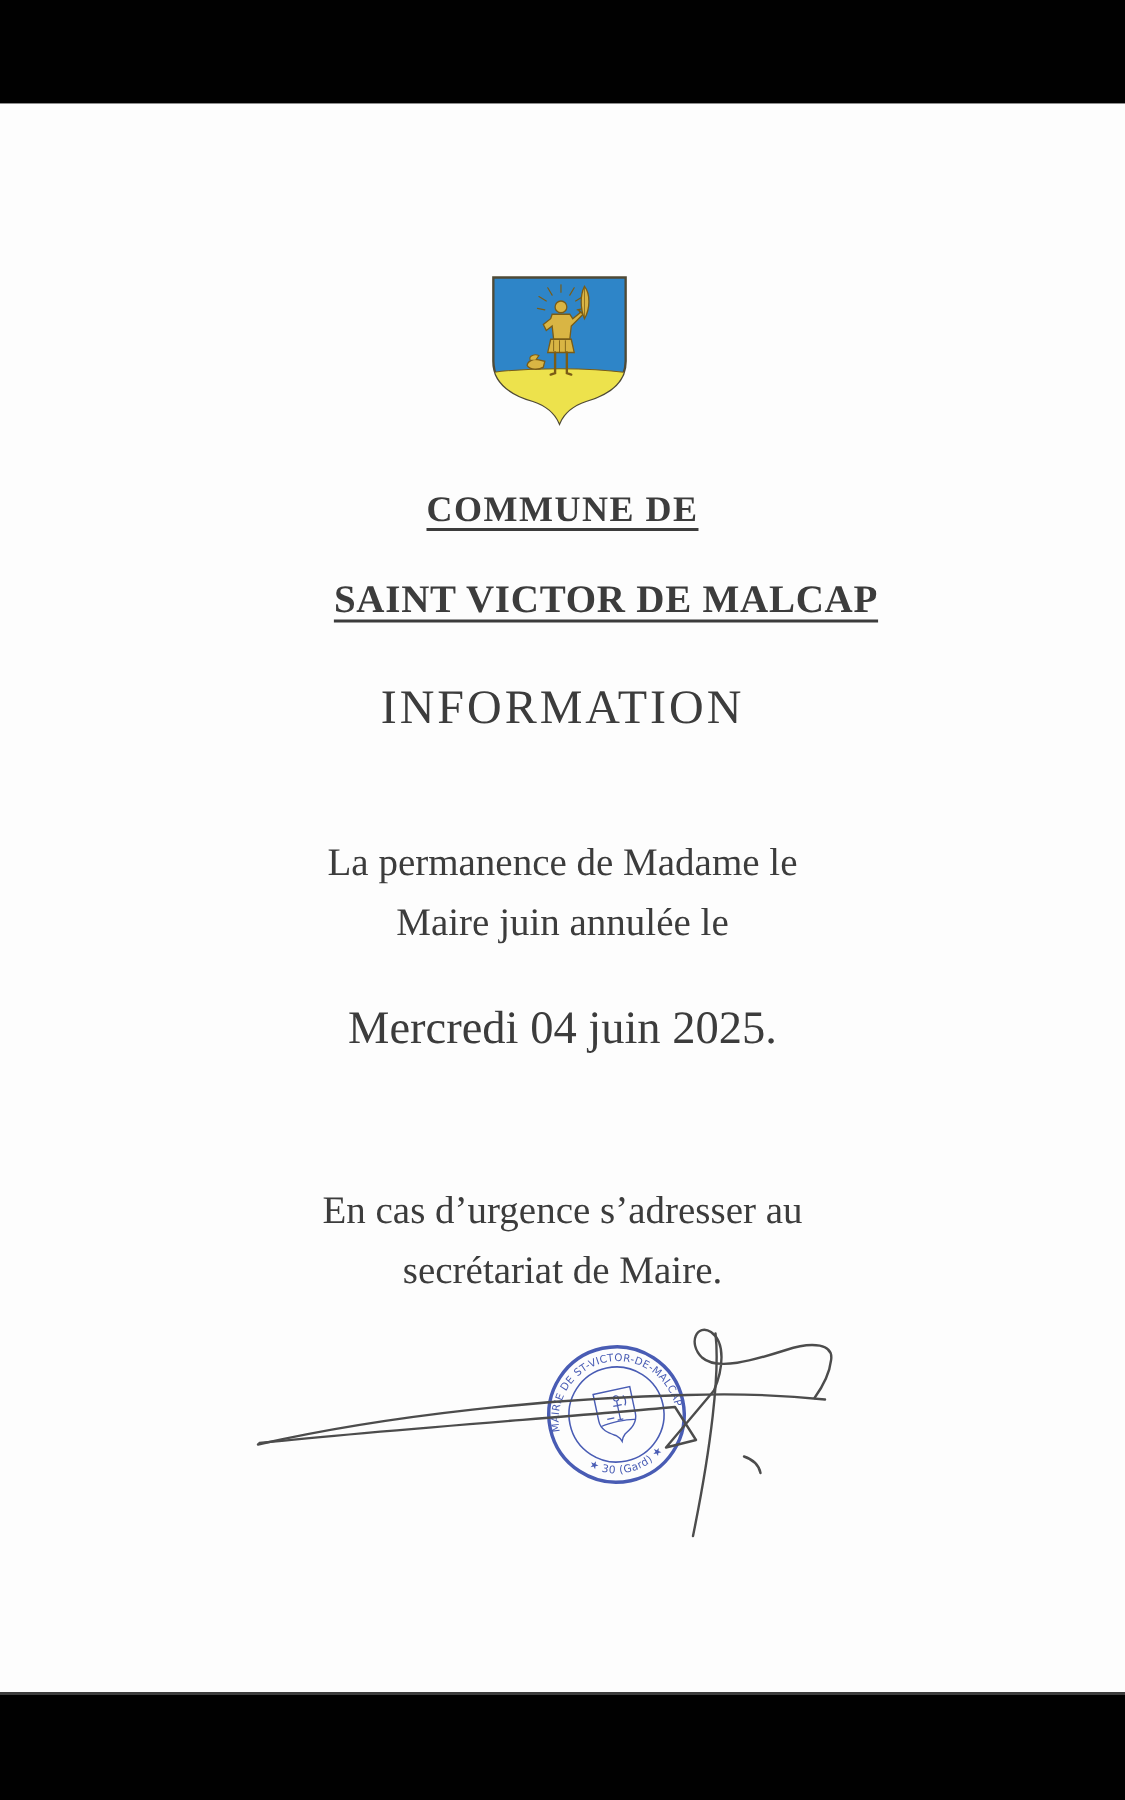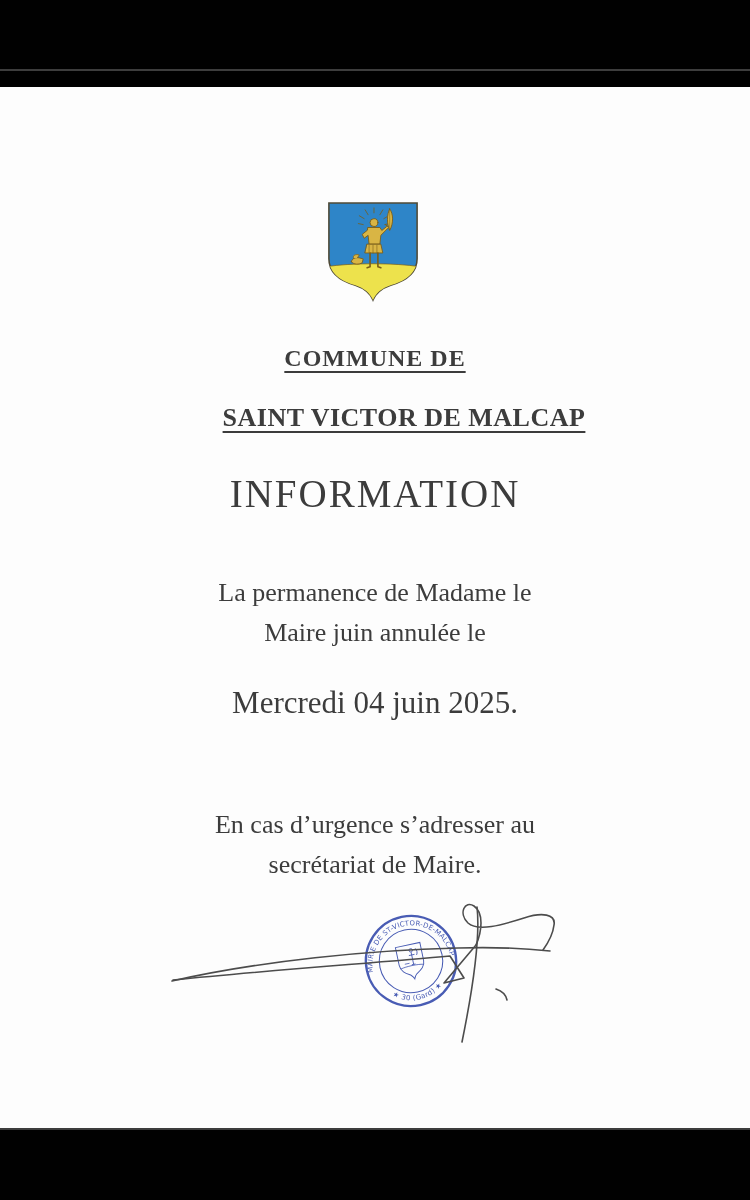--- a/index.html
+++ b/index.html
@@ -11,21 +11,21 @@
     font-family:"Liberation Serif", serif;
   }
   .letterbox {
     position:absolute; left:0; width:750px;
     background:var(--letterbox, #000);
   }
   .letterbox.top { top:0; height:69px; border-bottom:2px solid #3d3d3d; }
   .letterbox.bottom { top:1128px; height:72px; border-top:2px solid #3d3d3d; }
 
   .page {
-    position:absolute; top:87px; left:0;
+    position:absolute; top:69px; left:0;
     width:750px; height:1059px;
     background:var(--page-bg, #fdfdfd);
   }
 
   .coat-of-arms {
     position:absolute; top:113px; left:324px;
     width:98px; height:104px;
   }
 
   .center-text {
@@ -35,21 +35,21 @@
   }
   .heading-commune {
     top:258px; font-size:24px; font-weight:bold; letter-spacing:1px;
     text-decoration:underline; text-underline-offset:5px; text-decoration-thickness:2px;
   }
   .heading-town {
     top:316px; font-size:26px; font-weight:bold; letter-spacing:0.5px;
     text-decoration:underline; text-underline-offset:5px; text-decoration-thickness:2px;padding-left:29px;
   }
   .heading-info {
-    top:384px; font-size:39px; font-weight:normal; letter-spacing:2px;
+    top:384px; font-size:32px; font-weight:normal; letter-spacing:2px;
   }
   .para { font-size:26px; line-height:40px; }
   .para1 { top:486px; }
   .date-line { top:598px; font-size:31px; }
   .para2 { top:718px; }
 
   .stamp {
     position:absolute; top:826px; left:363px;
     width:96px; height:96px;
     transform:rotate(-12deg);

